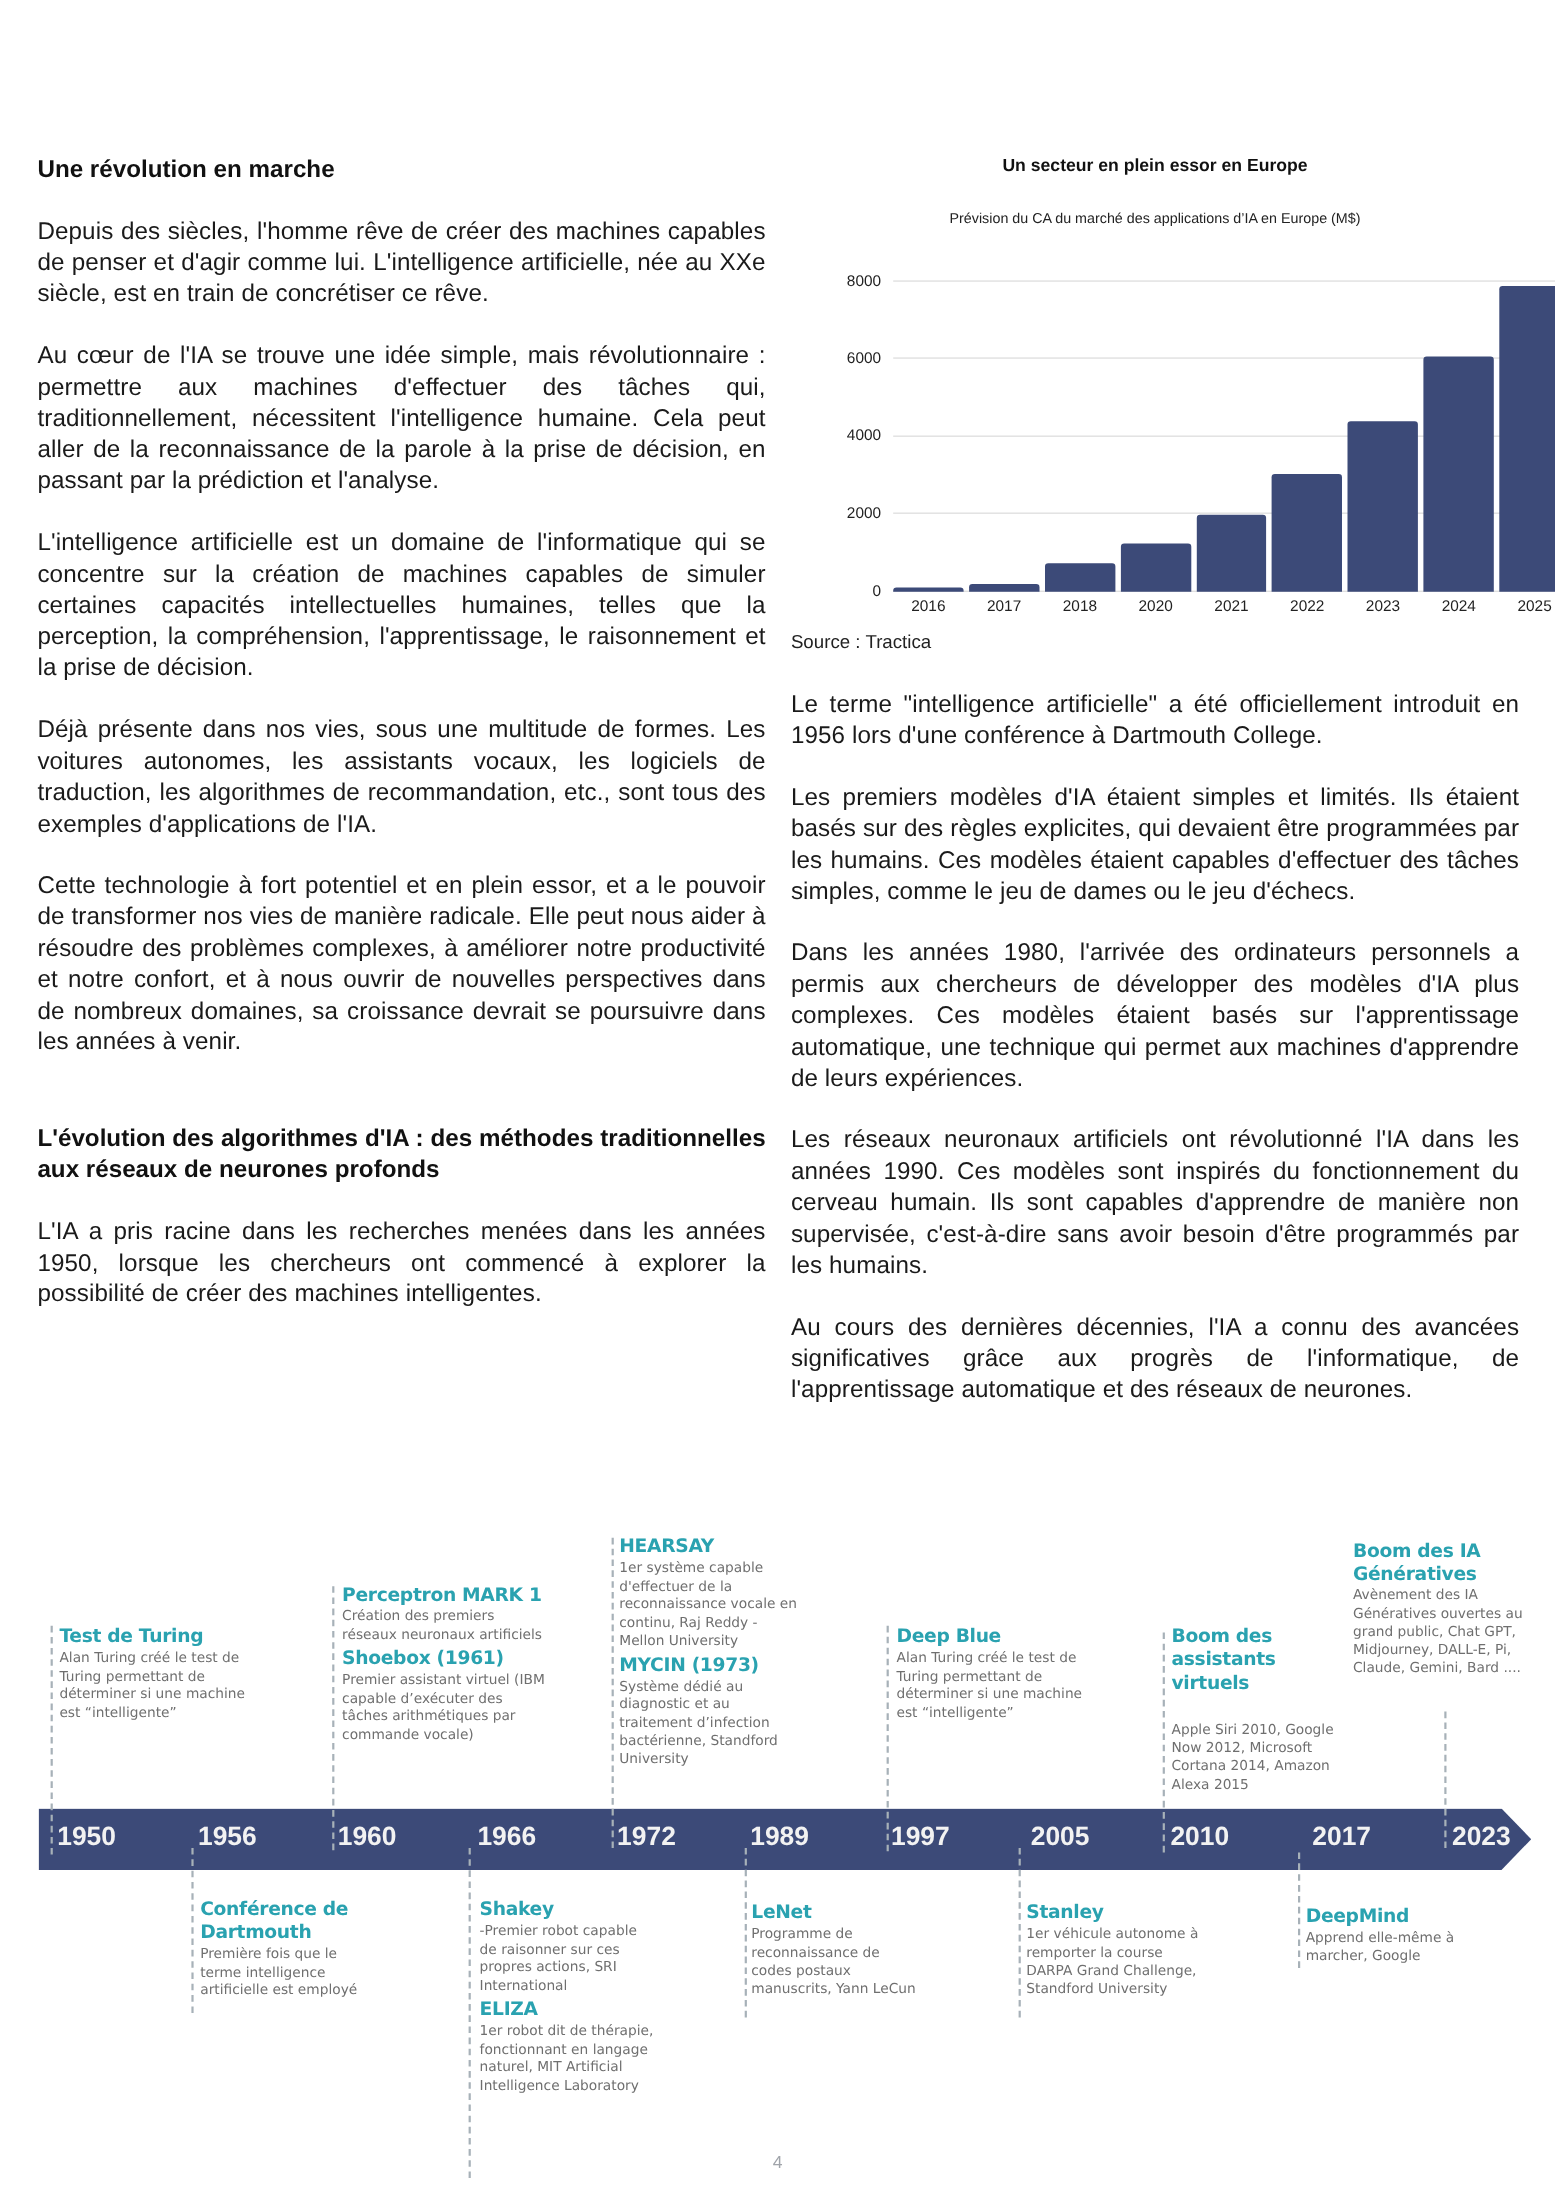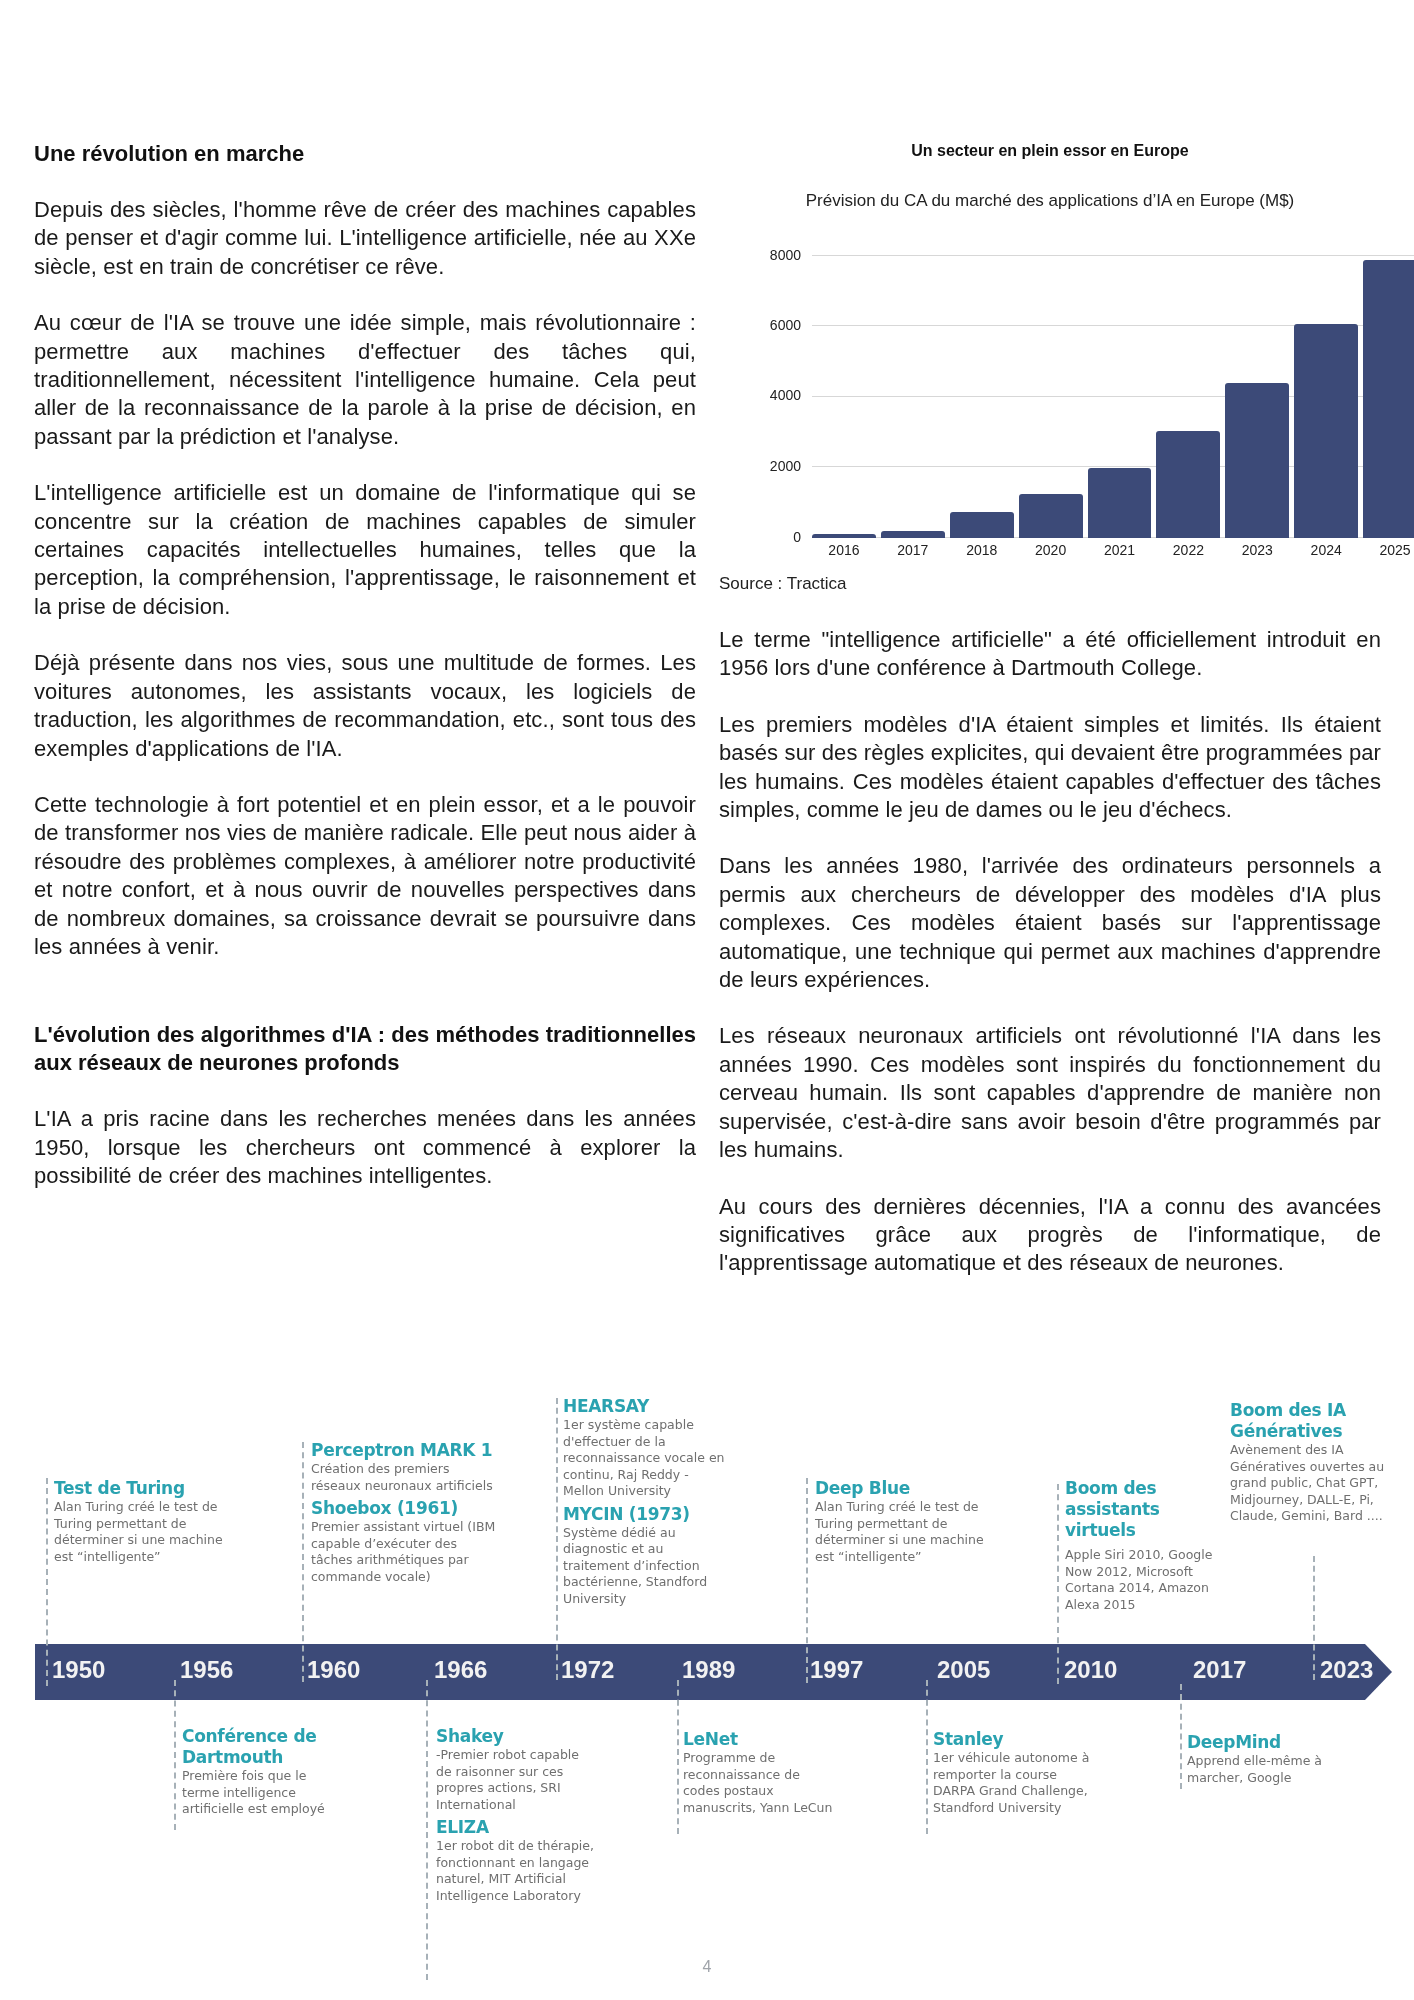--- a/index.html
+++ b/index.html
@@ -10,21 +10,21 @@
   .col-left { left: 34px; top: 140px; width: 662px; }
   .col-right { left: 719px; width: 662px; }
 
   .h-section { font-weight: bold; font-size: 22px; line-height: 28px; color: #111; }
   .h-section.justify { text-align: justify; text-align-last: left; margin-top: 32px; }
   .para { font-size: 22px; line-height: 28.4px; text-align: justify; color: #1a1a1a; letter-spacing: 0.1px; }
   .gap-md { height: 28px; }
 
   
   .chart-title { position: absolute; left: 719px; top: 142px; width: 662px; text-align: center; font-weight: bold; font-size: 16px; color: #111; }
-  .chart-subtitle { position: absolute; left: 719px; top: 191px; width: 662px; text-align: center; font-size: 17px; color: #222; }
+  .chart-subtitle { position: absolute; left: 719px; top: 191px; width: 662px; text-align: center; font-size: 13px; color: #222; }
   .chart-area { position: absolute; left: 757px; top: 240px; width: 670px; height: 330px; }
   .y-tick { position: absolute; left: 0; width: 44px; text-align: right; font-size: 14px; color: #222; line-height: 16px; }
   .gridline { position: absolute; left: 55px; right: 0; height: 1px; background: #d7d7d7; }
   .bars { position: absolute; left: 55px; right: 0; top: 0; height: 298px; display: flex; align-items: flex-end; gap: 5px; }
   .bar { flex: 1; background: #3c4a78; border-radius: 3px 3px 0 0; position: relative; }
   .x-labels { position: absolute; left: 55px; right: 0; top: 302px; display: flex; gap: 5px; }
   .x-label { flex: 1; text-align: center; font-size: 14px; color: #222; }
   .chart-source { position: absolute; left: 719px; top: 574px; font-size: 17px; color: #222; }
 
   
@@ -150,21 +150,21 @@
   <div class="ev-desc">1er système capable d'effectuer de la reconnaissance vocale en continu, Raj Reddy - Mellon University</div>
   <div class="ev-title">MYCIN (1973)</div>
   <div class="ev-desc">Système dédié au diagnostic et au traitement d’infection bactérienne, Standford University</div>
 </div>
 <div class="ev" style="left:815px; top:1478px">
   <div class="ev-title">Deep Blue</div>
   <div class="ev-desc">Alan Turing créé le test de Turing permettant de déterminer si une machine est “intelligente”</div>
 </div>
 <div class="ev" style="left:1065px; top:1478px; width:150px">
   <div class="ev-title">Boom des assistants virtuels</div>
-  <div class="ev-desc" style="margin-top:6px">Apple Siri 2010, Google Now 2012, Microsoft Cortana 2014, Amazon Alexa 2015</div>
+  <div class="ev-desc" style="margin-top:23px">Apple Siri 2010, Google Now 2012, Microsoft Cortana 2014, Amazon Alexa 2015</div>
 </div>
 <div class="ev" style="left:1230px; top:1400px; width:160px">
   <div class="ev-title">Boom des IA Génératives</div>
   <div class="ev-desc">Avènement des IA Génératives ouvertes au grand public, Chat GPT, Midjourney, DALL-E, Pi, Claude, Gemini, Bard ....</div>
 </div>
 
 <div class="ev" style="left:182px; top:1726px; width:160px">
   <div class="ev-title">Conférence de Dartmouth</div>
   <div class="ev-desc">Première fois que le terme intelligence artificielle est employé</div>
 </div>

